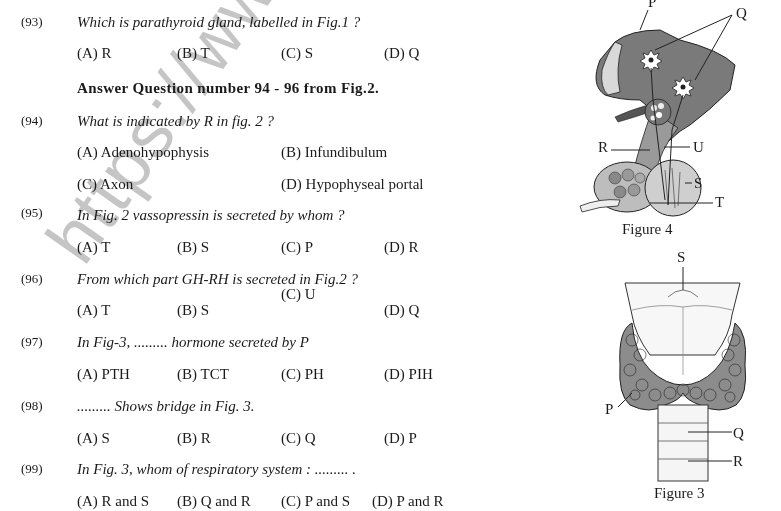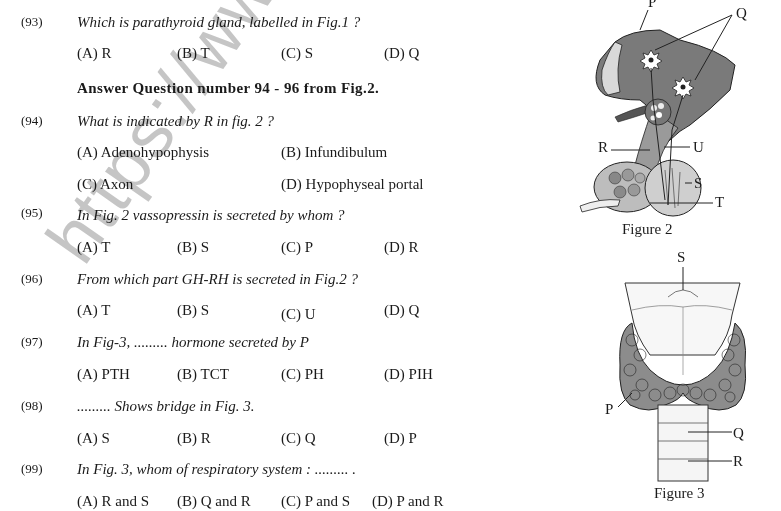--- a/index.html
+++ b/index.html
@@ -41,21 +41,21 @@
 <div class="q-text" style="top:207px">In Fig. 2 vassopressin is secreted by whom ?</div>
 <div class="opt" style="left:77px;top:239px">(A) T</div>
 <div class="opt" style="left:177px;top:239px">(B) S</div>
 <div class="opt" style="left:281px;top:239px">(C) P</div>
 <div class="opt" style="left:384px;top:239px">(D) R</div>
 
 <div class="q-num" style="top:271px">(96)</div>
 <div class="q-text" style="top:271px">From which part GH-RH is secreted in Fig.2 ?</div>
 <div class="opt" style="left:77px;top:302px">(A) T</div>
 <div class="opt" style="left:177px;top:302px">(B) S</div>
-<div class="opt" style="left:281px;top:306px">(C) U</div>
+<div class="opt" style="left:281px;top:286px">(C) U</div>
 <div class="opt" style="left:384px;top:302px">(D) Q</div>
 
 <div class="q-num" style="top:334px">(97)</div>
 <div class="q-text" style="top:334px">In Fig-3, ......... hormone secreted by P</div>
 <div class="opt" style="left:77px;top:366px">(A) PTH</div>
 <div class="opt" style="left:177px;top:366px">(B) TCT</div>
 <div class="opt" style="left:281px;top:366px">(C) PH</div>
 <div class="opt" style="left:384px;top:366px">(D) PIH</div>
 
 <div class="q-num" style="top:398px">(98)</div>
@@ -113,21 +113,21 @@
     <path d="M104 147 L130 147" stroke="#222" stroke-width="1"></path>
     <path d="M125 183 L132 183" stroke="#222" stroke-width="1"></path>
     <path d="M90 203 L153 203" stroke="#222" stroke-width="1"></path>
   </svg>
   <div class="lbl" style="left:88px;top:-6px">P</div>
   <div class="lbl" style="left:176px;top:5px">Q</div>
   <div class="lbl" style="left:38px;top:139px">R</div>
   <div class="lbl" style="left:133px;top:139px">U</div>
   <div class="lbl" style="left:134px;top:175px">S</div>
   <div class="lbl" style="left:155px;top:194px">T</div>
-  <div class="fig-caption" style="left:62px;top:221px">Figure 2</div>
+  <div class="fig-caption" style="left:62px;top:221px">Figure 4</div>
 </div>
 
 <div class="fig" style="left:580px;top:245px;width:201px;height:266px">
   <svg width="201" height="266" viewBox="0 0 201 266">
 
     <path d="M45 38 L160 38 L152 70 Q150 90 135 110 L70 110 Q55 90 52 70 Z" fill="#f7f7f7" stroke="#333" stroke-width="1"></path>
     <path d="M88 52 Q103 38 118 52" fill="none" stroke="#555" stroke-width="0.8"></path>
     <path d="M52 65 Q80 58 103 62 Q125 58 152 65" fill="none" stroke="#777" stroke-width="0.7"></path>
     <path d="M103 62 L103 130" stroke="#888" stroke-width="0.7"></path>
 

